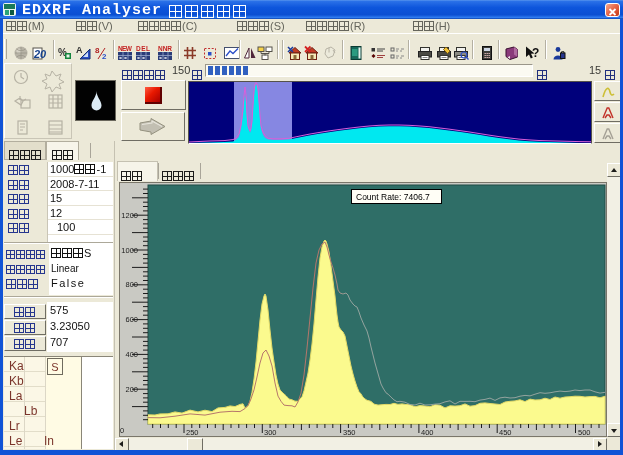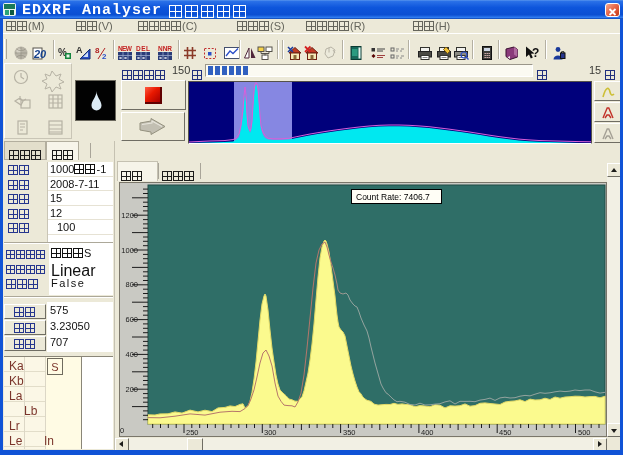--- a/index.html
+++ b/index.html
@@ -264,21 +264,21 @@
       <span class="ab" style="left:46px;top:16px;color:#111;white-space:nowrap">2008-7-11</span>
       <span class="ab" style="left:4px;top:31px"><i class="z"></i><i class="z"></i></span>
       <span class="ab" style="left:46px;top:30px;color:#111;white-space:nowrap">15</span>
       <span class="ab" style="left:4px;top:46px"><i class="z"></i><i class="z"></i></span>
       <span class="ab" style="left:46px;top:45px;color:#111;white-space:nowrap">12</span>
       <span class="ab" style="left:4px;top:60px"><i class="z"></i><i class="z"></i></span>
       <span class="ab" style="left:53px;top:59px;color:#111;white-space:nowrap">100</span>
       <span class="ab" style="left:2px;top:86px"><i class="z s"></i><i class="z s"></i><i class="z s"></i><i class="z s"></i></span>
       <span class="ab" style="left:47px;top:85px;color:#111;white-space:nowrap"><i class="z"></i><i class="z"></i><i class="z"></i>S</span>
       <span class="ab" style="left:2px;top:101px"><i class="z s"></i><i class="z s"></i><i class="z s"></i><i class="z s"></i></span>
-      <span class="ab" style="left:47px;top:100px;color:#111;white-space:nowrap"><span style="font-size:16px">Linear</span></span>
+      <span class="ab" style="left:47px;top:100px;color:#111;white-space:nowrap"><span style="font-size:10px">Linear</span></span>
       <span class="ab" style="left:2px;top:116px"><i class="z"></i><i class="z"></i><i class="z"></i></span>
       <span class="ab" style="left:47px;top:115px;color:#111;white-space:nowrap"><span style="letter-spacing:1.5px">False</span></span>
       <span class="ab bevel" style="left:0px;top:142px;width:42px;height:15px;text-align:center;padding-top:1px"><i class="z"></i><i class="z"></i></span>
       <span class="ab" style="left:46px;top:142px;color:#111">575</span>
       <span class="ab bevel" style="left:0px;top:158px;width:42px;height:15px;text-align:center;padding-top:1px"><i class="z"></i><i class="z"></i></span>
       <span class="ab" style="left:46px;top:158px;color:#111">3.23050</span>
       <span class="ab bevel" style="left:0px;top:174px;width:42px;height:15px;text-align:center;padding-top:1px"><i class="z"></i><i class="z"></i></span>
       <span class="ab" style="left:46px;top:174px;color:#111">707</span>
     </div>
 <div class="ab" style="left:4px;top:242px;width:109px;height:2px;border-top:1px solid #aca899;border-bottom:1px solid #fff"></div>

